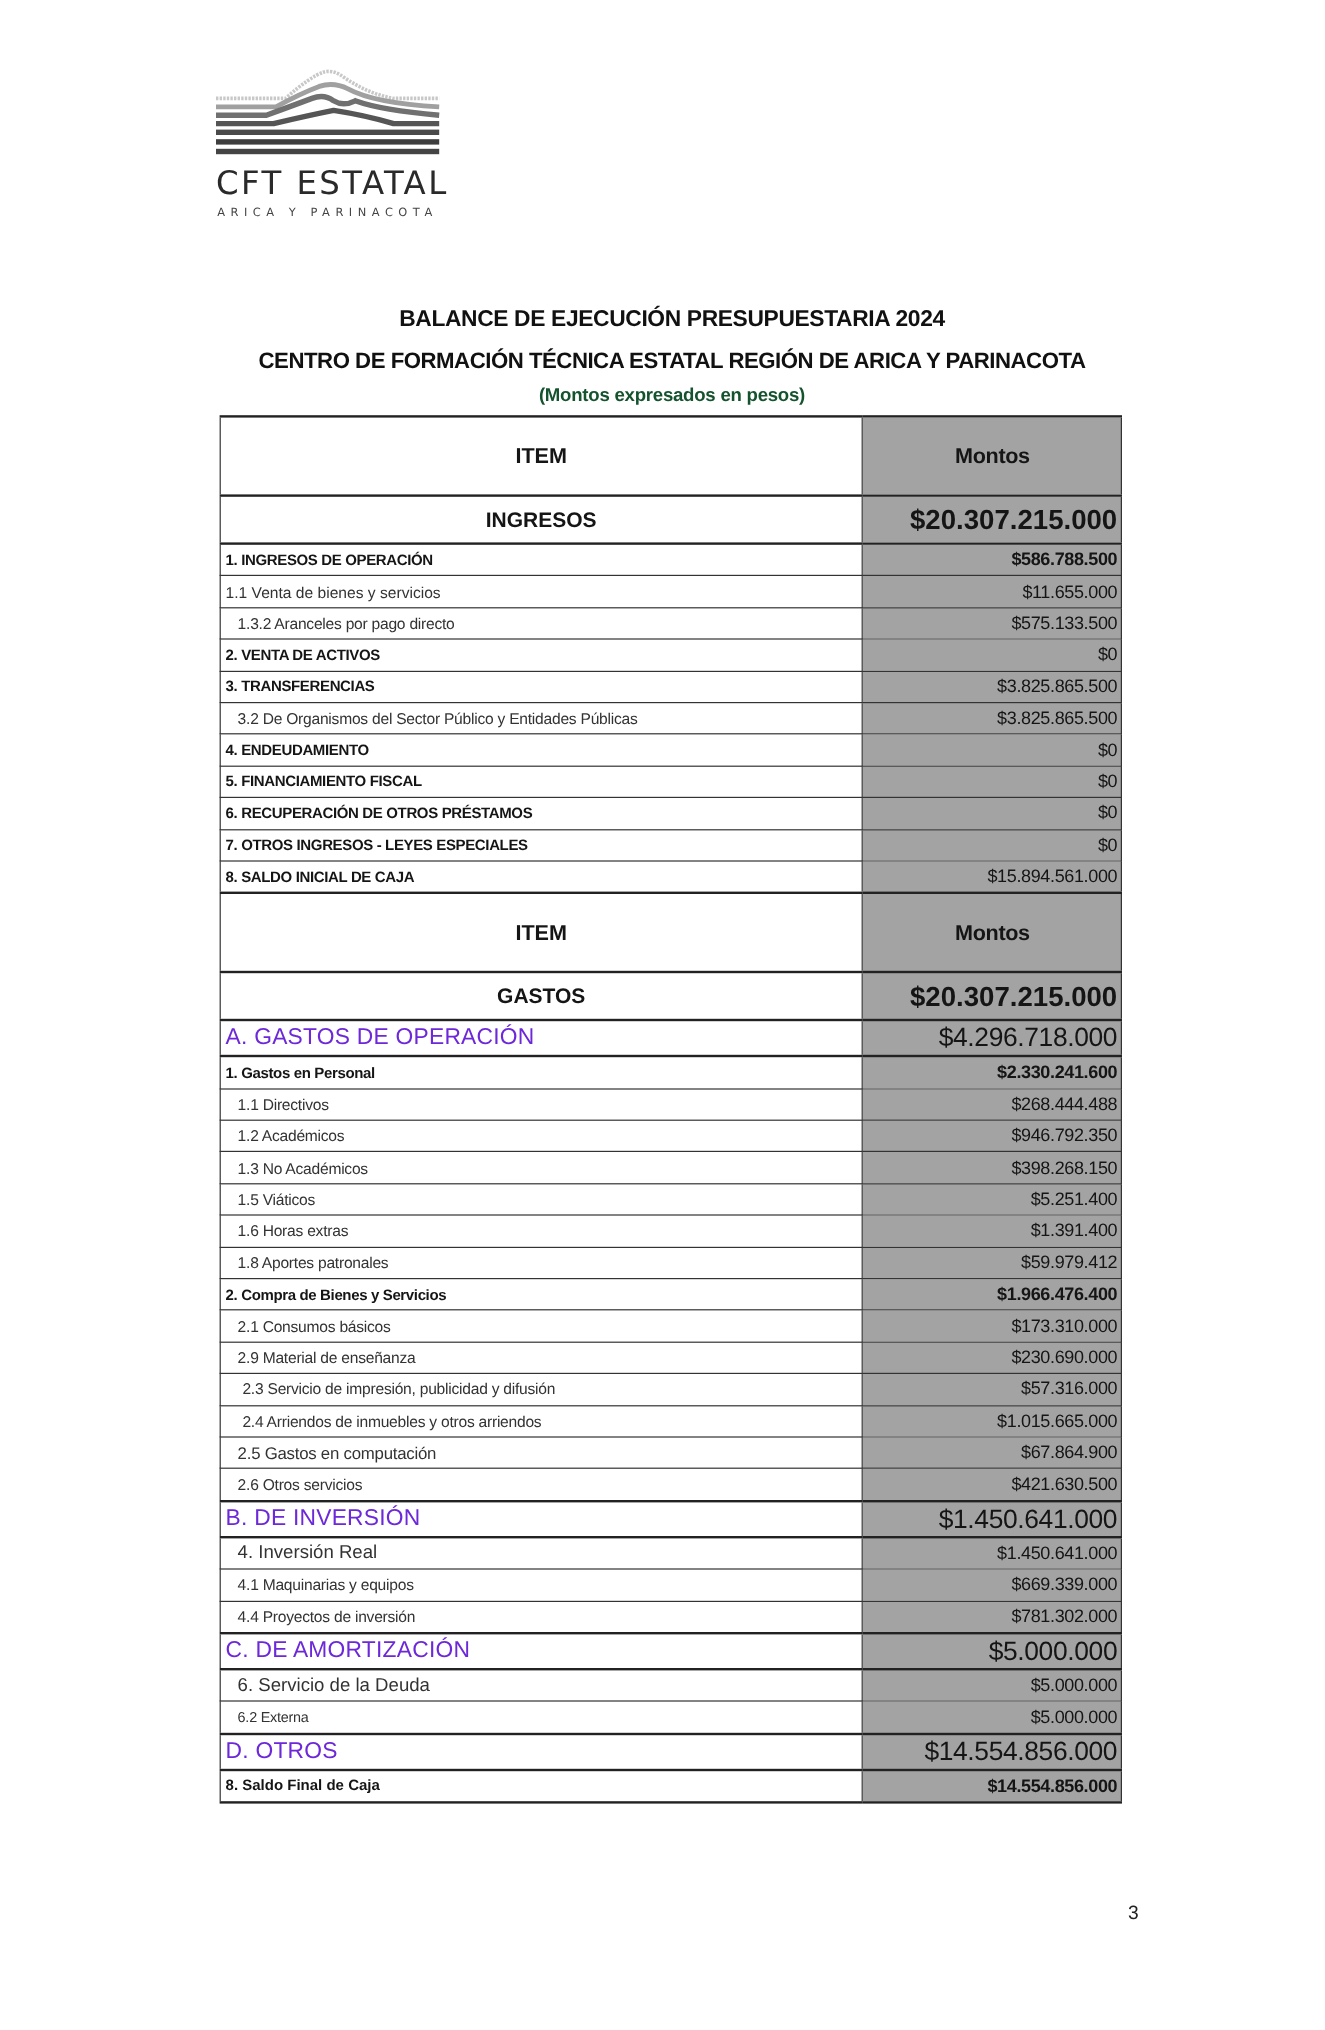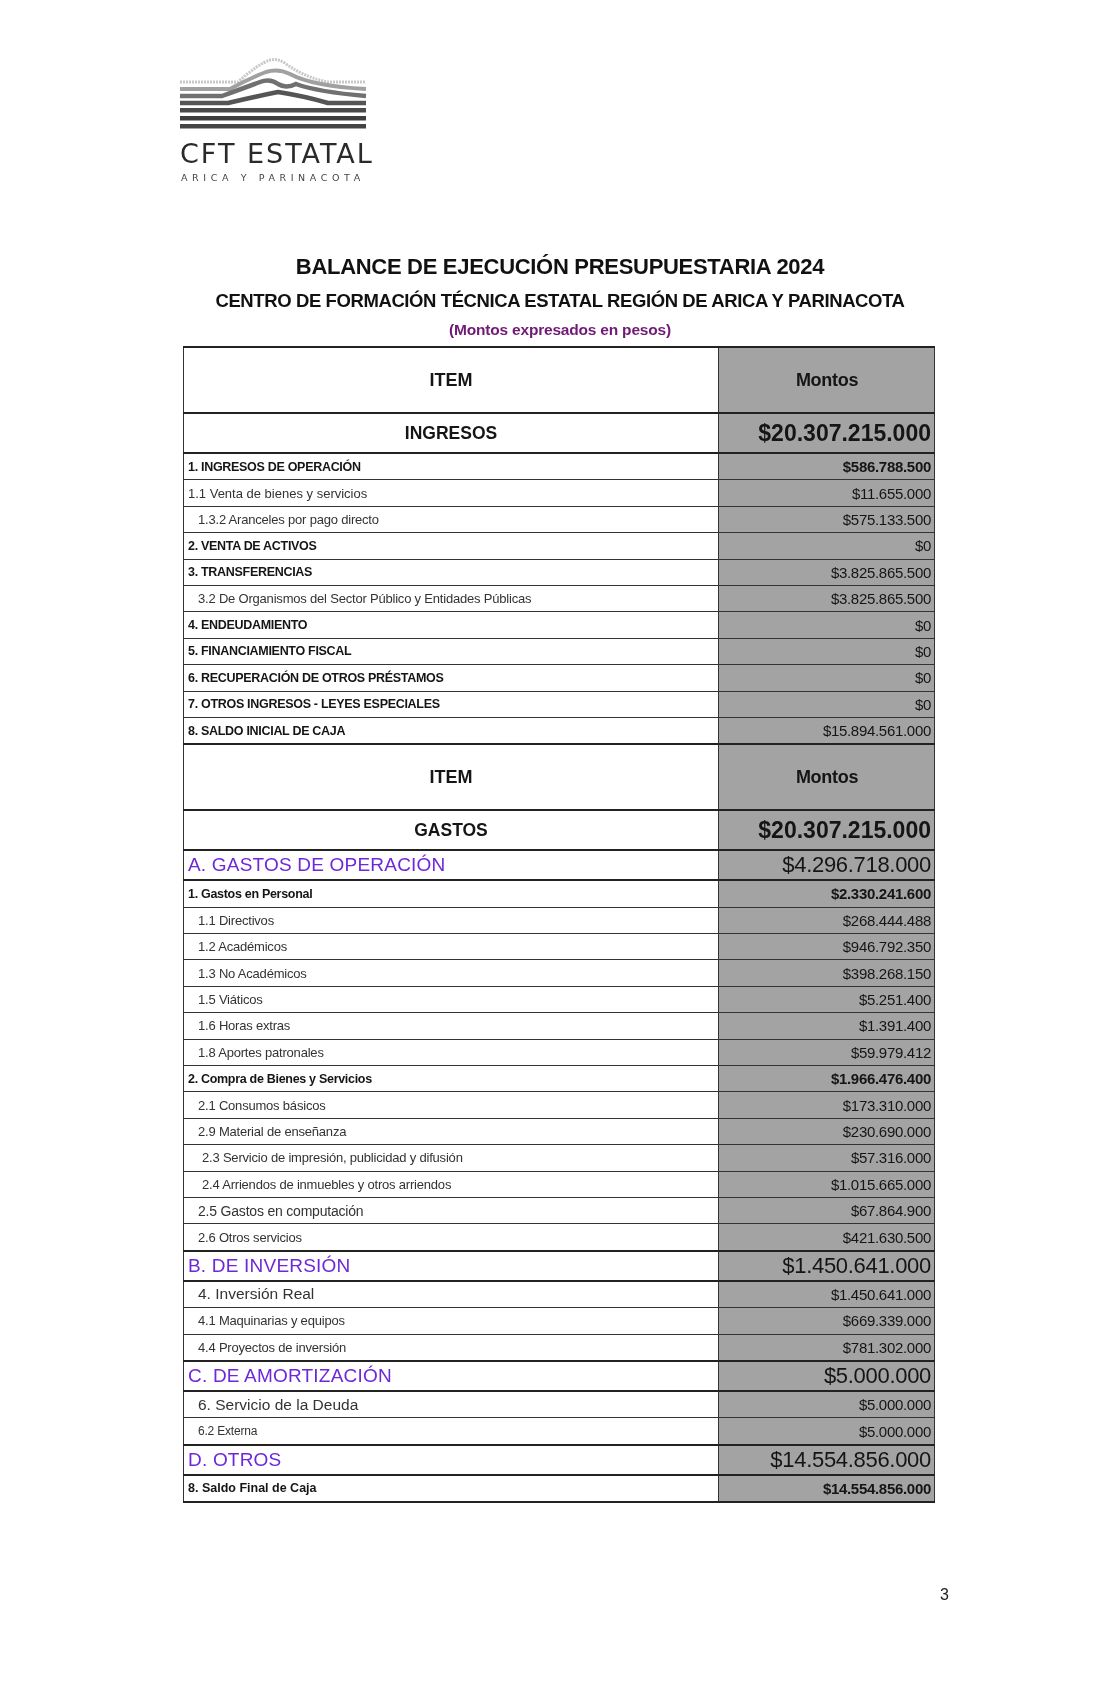--- a/index.html
+++ b/index.html
@@ -11,23 +11,23 @@
     .logo svg { display: block; }
     .logo-title {
       position: absolute; left: 2px; top: 90px; font-size: 27px; letter-spacing: 2px;
       color: #2a2a2a; font-family: "DejaVu Sans", sans-serif; font-weight: normal; white-space: nowrap;
     }
     .logo-sub {
       position: absolute; left: 3px; top: 124px; font-size: 9.5px; letter-spacing: 4.6px;
       color: #444; font-family: "DejaVu Sans", sans-serif; white-space: nowrap;
     }
     .titles { position: absolute; left: 150px; width: 820px; top: 250px; text-align: center; }
-    .title1 { font-size: 22px; font-weight: bold; letter-spacing: -0.3px; height: 34px; line-height: 34px; }
+    .title1 { font-size: 19px; font-weight: bold; letter-spacing: -0.3px; height: 34px; line-height: 34px; }
     .title2 { font-size: 18.5px; font-weight: bold; letter-spacing: -0.4px; height: 34px; line-height: 34px; }
-    .title3 { font-size: 15.5px; font-weight: bold; letter-spacing: -0.2px; height: 24px; line-height: 24px; color: #701a75; }
+    .title3 { font-size: 15.5px; font-weight: bold; letter-spacing: -0.2px; height: 24px; line-height: 24px; color: #14532d; }
 
     .budget { position: absolute; left: 183px; top: 346px; width: 751px; border-collapse: collapse; table-layout: fixed; }
     .budget td {
       border: 1px solid #333; padding: 0 4px; white-space: nowrap; overflow: hidden;
       font-family: "Liberation Sans", sans-serif; color: #151515;
     }
     .budget col.c-item { width: 535px; }
     .budget col.c-amt { width: 216px; }
     .budget td.amt { background: #a3a3a3; text-align: right; padding-right: 3px; letter-spacing: -0.3px; }
     .budget tr.head td { height: 64px; text-align: center; font-size: 18px; font-weight: bold; border-top: 2px solid #222; border-bottom: 2px solid #222; }

